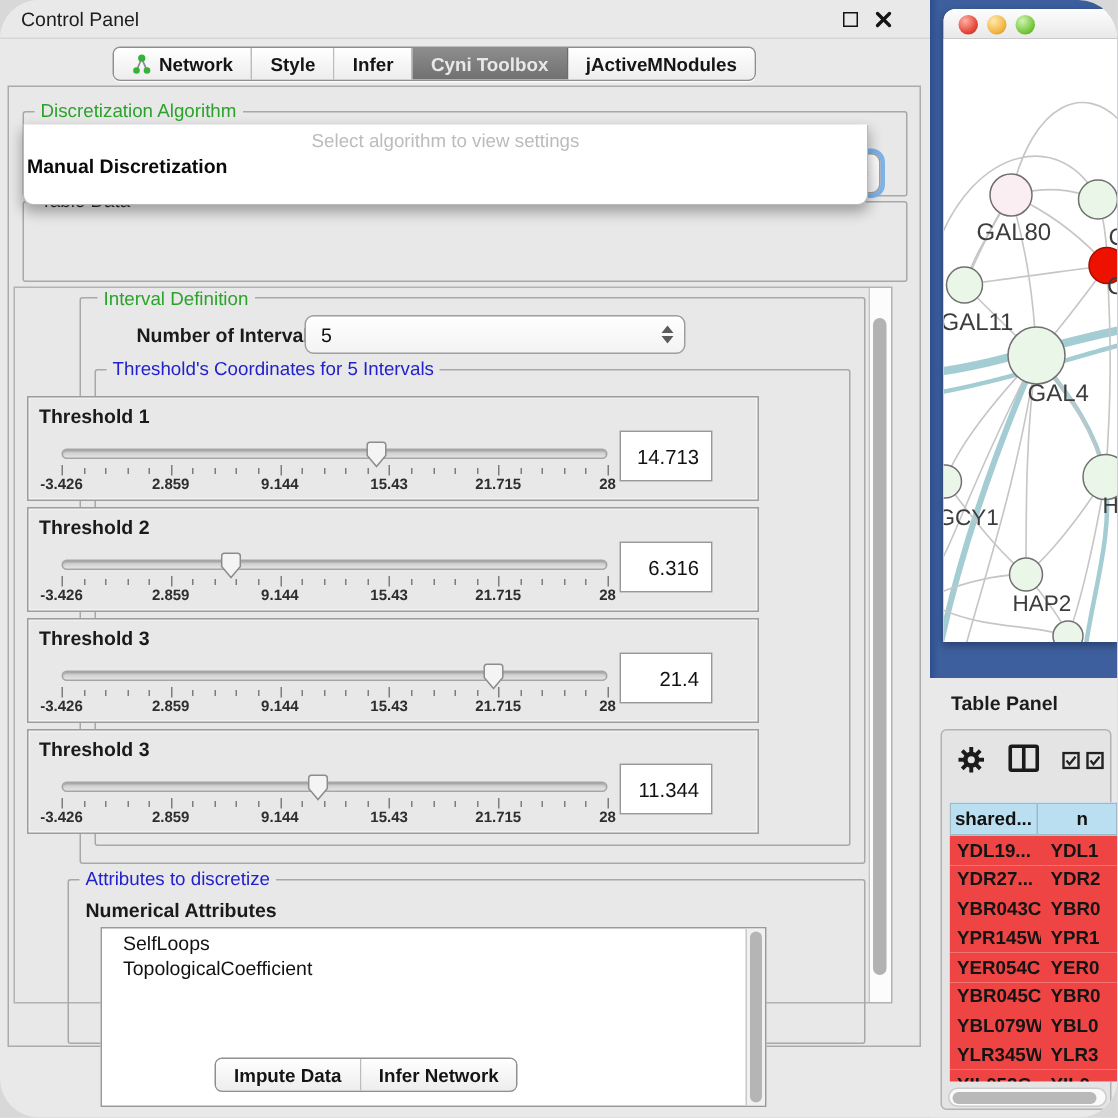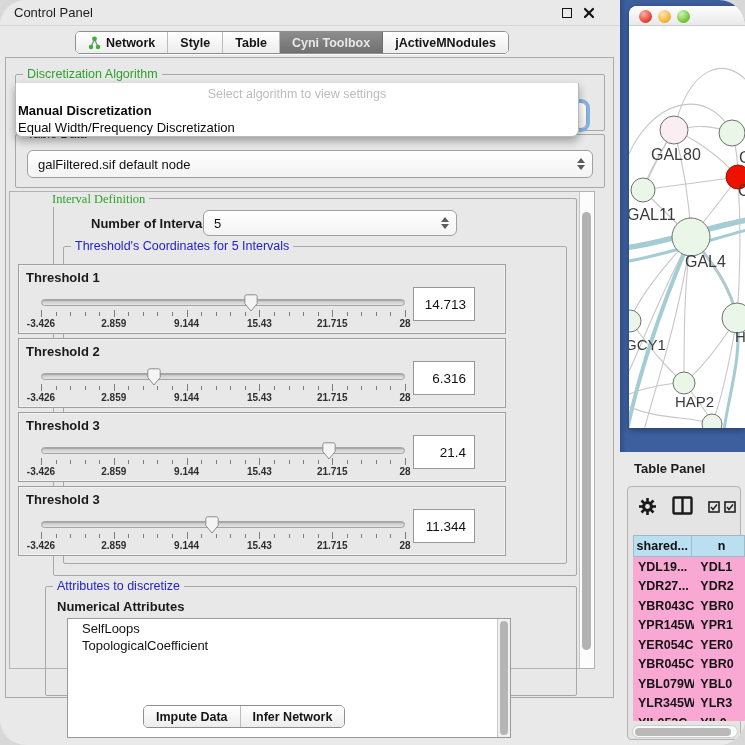--- a/index.html
+++ b/index.html
@@ -110,21 +110,21 @@
   .tp-title { position:absolute; left:14px; top:9px; font-size:13px; color:#1c1c1c; }
   .tp-box { position:absolute; left:7px; top:34px; width:114px; height:254px;
     background:#e4e4e4; border:1px solid #b3b3b3; border-radius:4px; }
   .tp-toolbar { position:absolute; left:0; top:10px; height:24px; width:100%; }
   .tp-table { position:absolute; left:5px; top:48px; width:112px; height:186px; overflow:hidden; background:#fff; }
   .tp-header { display:flex; height:22px; }
   .tp-header .hcell { background:#badff0; border:1px solid #9fb9c6; border-left:none;
     font-size:12.5px; color:#111; display:flex; align-items:center; }
   .hcell.c1 { width:73px; justify-content:center; border-left:1px solid #9fb9c6; }
   .hcell.c2 { width:60px; padding-left:26px; }
-  .tp-row { display:flex; height:19.5px; background:#f9a8d4; font-size:12.5px; color:#141414; }
+  .tp-row { display:flex; height:19.5px; background:#ef4444; font-size:12.5px; color:#141414; }
   .tp-row .cell { display:flex; align-items:center; white-space:nowrap; overflow:hidden; }
   .cell.c1 { width:73px; padding-left:5px; }
   .cell.c2 { width:60px; padding-left:6px; }
   .hscroll { position:absolute; left:4px; top:238px; width:106px; height:13px;
     background:#fafafa; border:1px solid #cccccc; border-radius:7px; }
   .hscroll .thumb { position:absolute; left:2px; top:1.5px; width:92%; height:8px; background:#b9b9b9; border-radius:4px; }
 
   .icon-x { stroke:#141414; stroke-width:2.2; stroke-linecap:round; }
   .net-label { fill:#3c3c3c; }
 </style>
@@ -150,21 +150,21 @@
         <circle cx="6.5" cy="2.8" r="2.4" fill="#36b23a"></circle>
         <circle cx="3" cy="11" r="2.2" fill="#36b23a"></circle>
         <circle cx="10" cy="11" r="2.2" fill="#36b23a"></circle>
       </svg>
       <span>Network</span>
     </div>
     <div class="tab">
         <span>Style</span>
       </div>
     <div class="tab">
-        <span>Table</span>
+        <span>Infer</span>
       </div>
     <div class="tab selected">
         <span>Cyni Toolbox</span>
       </div>
     <div class="tab">
         <span>jActiveMNodules</span>
       </div>
   </div>
 
   <div class="panel-body">
@@ -175,37 +175,29 @@
     <div class="combo focus-ring" style="left:19px; top:44px; width:562px; height:27px; z-index:1;">
       <div class="stepper">
           <div class="up"></div>
           <div class="dn"></div>
         </div>
     </div>
 
     <div class="dropdown" style="left:9px; top:25px;">
       <div class="hint">Select algorithm to view settings</div>
       <div class="opt b">Manual Discretization</div>
-      <div class="opt r">Equal Width/Frequency Discretization</div>
     </div>
 
     <div class="group" style="left:9px; top:76px; width:590px; height:54px;"></div>
     <span class="group-label" style="left:17px; top:69px; color:#222;">Table Data</span>
-    <div class="combo" style="left:21px; top:92px; width:566px; height:28px;">
-      <span>galFiltered.sif default node</span>
-      <div class="stepper">
-          <div class="up"></div>
-          <div class="dn"></div>
-        </div>
-    </div>
 
     <div class="scroll-area">
 
       <div class="group" style="left:43px; top:6px; width:524px; height:378px;"></div>
-      <span class="group-label green" style="left:38px; top:0px;font-family:Liberation Serif, serif;">Interval Definition</span>
+      <span class="group-label green" style="left:55px; top:0px;">Interval Definition</span>
 
       <span style="position:absolute; left:81px; top:24px; font-weight:bold; font-size:13px;">Number of Intervals</span>
       <div class="combo" style="left:193px; top:18px; width:254px; height:26px;">
         <span>5</span>
         <div class="stepper">
             <div class="up"></div>
             <div class="dn"></div>
           </div>
       </div>
 

